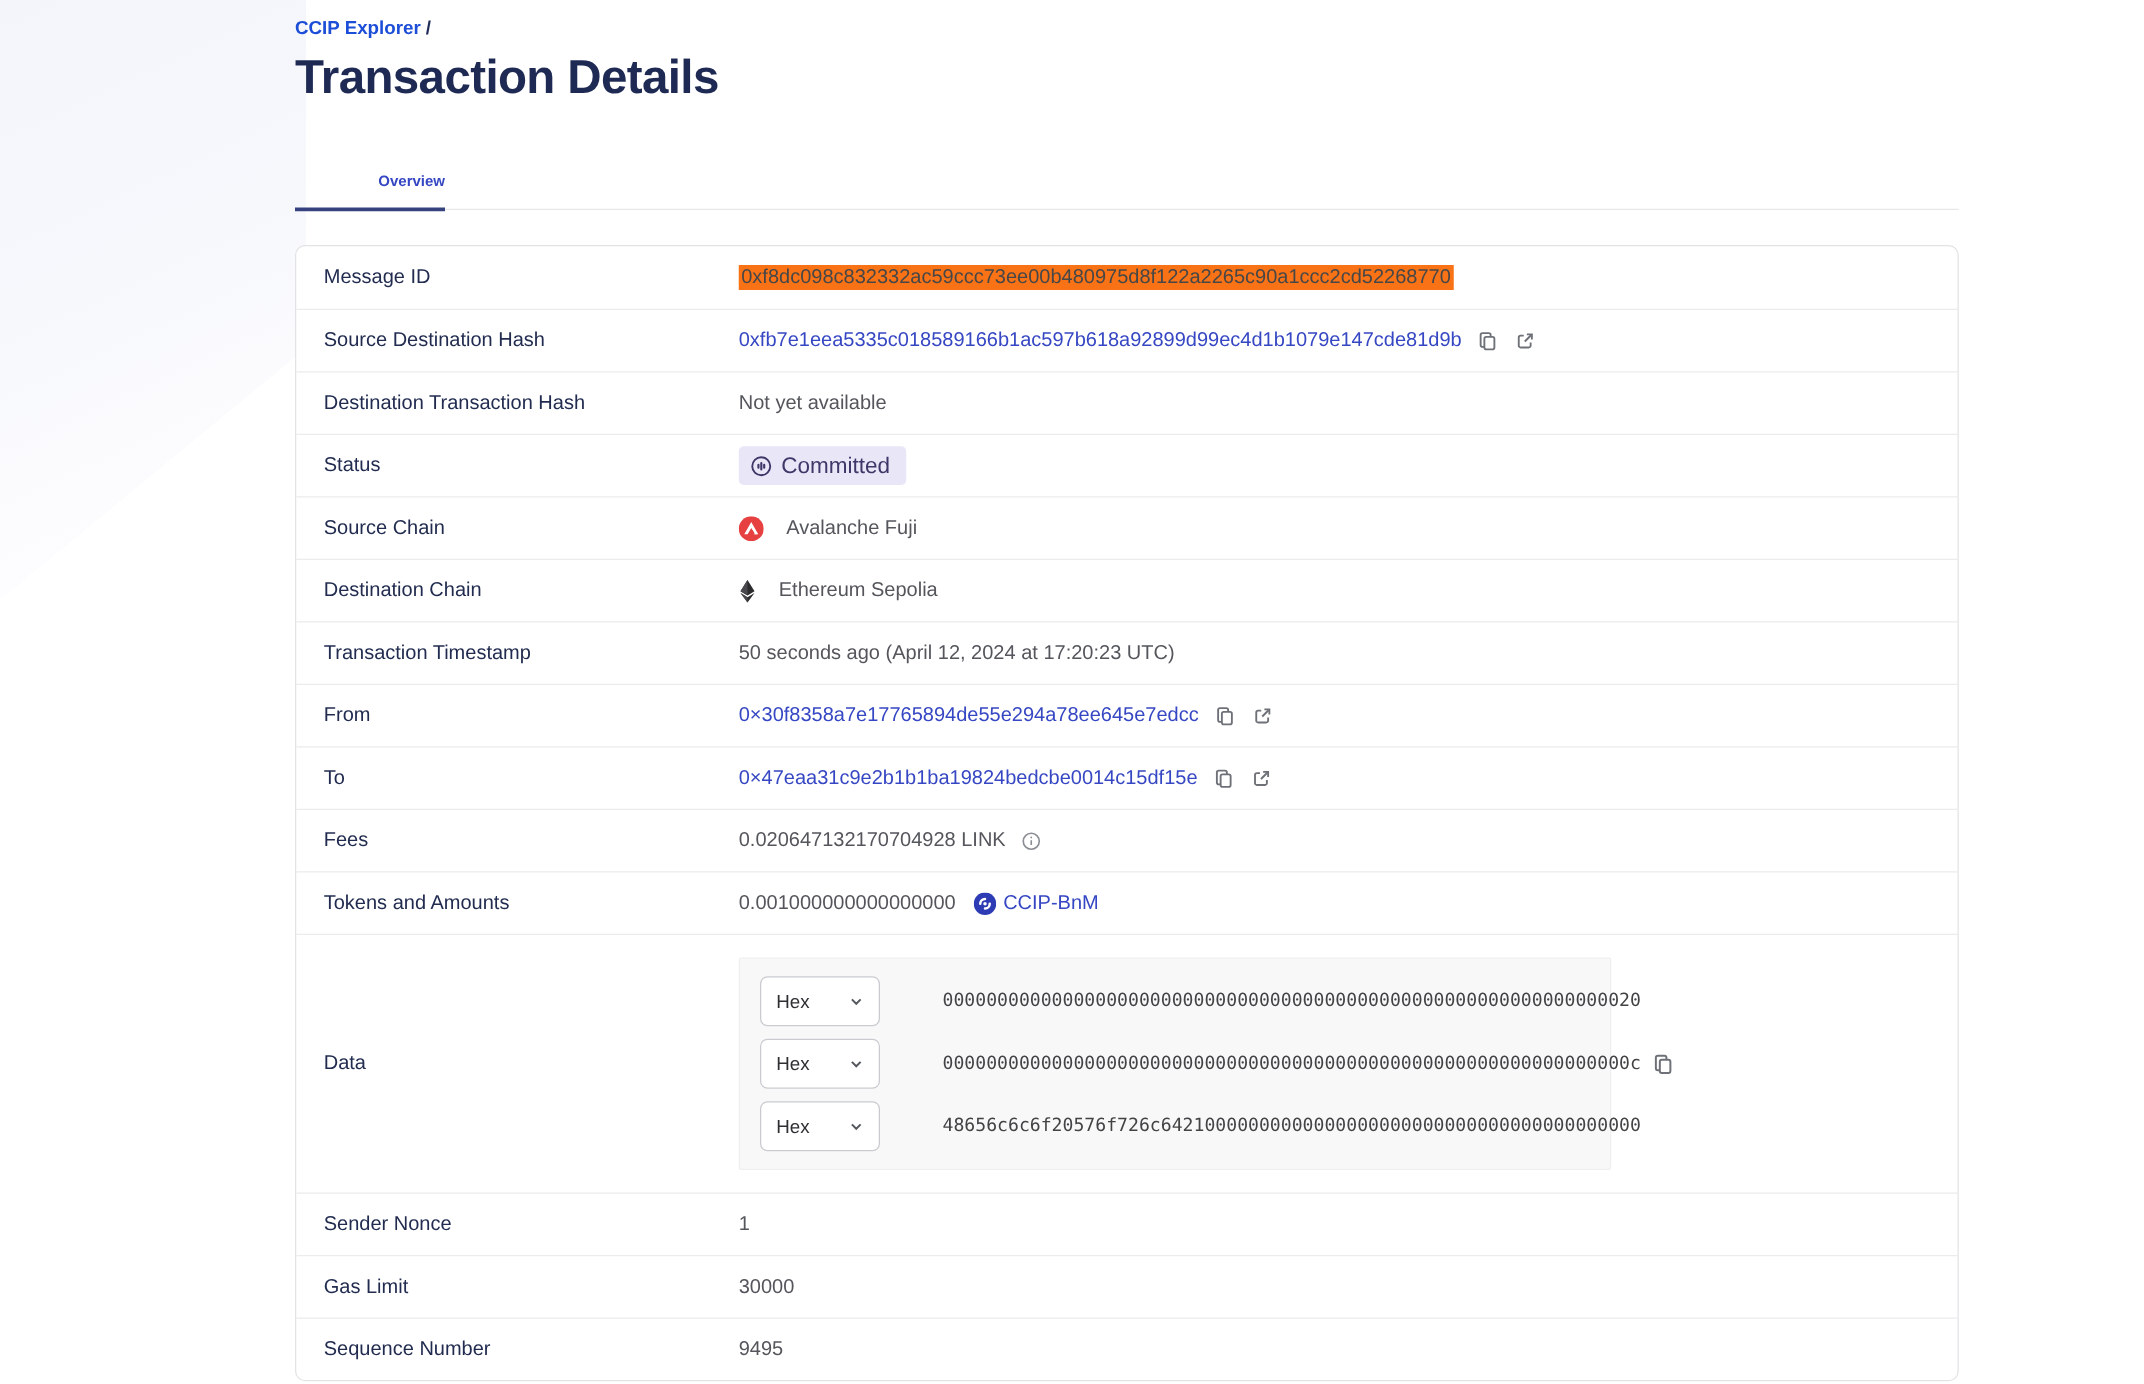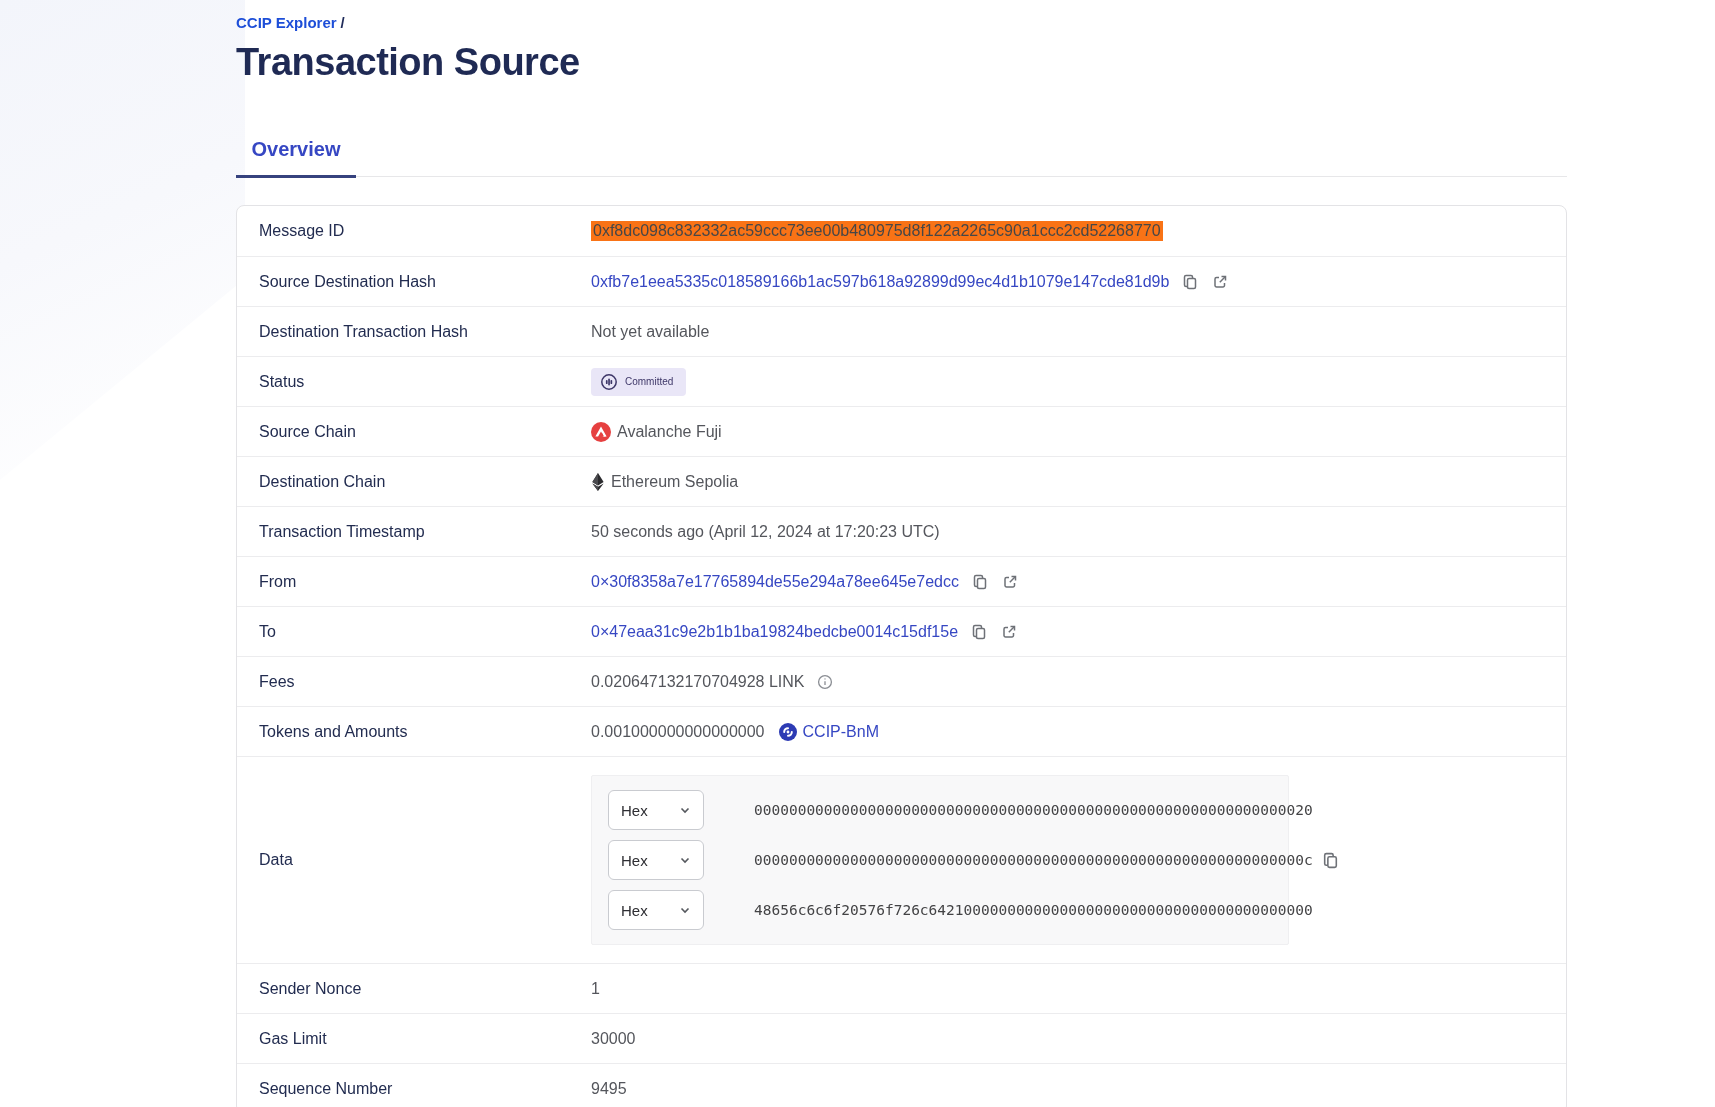--- a/index.html
+++ b/index.html
@@ -15,43 +15,43 @@
 
   .page { position:absolute; left:236px; top:0; width:1331px; }
 
   .breadcrumb { margin-top:14px; font-size:15px; font-weight:bold; color:#3647c3; }
   .breadcrumb a { color:#1d4ed8; text-decoration:none; cursor:pointer; }
   .breadcrumb .sep { color:#202c5a; font-weight:600; margin-left:4px; }
 
   .page-title { margin-top:10px; font-size:38px; font-weight:700; color:#1f2a54; letter-spacing:-0.5px; }
 
   .tabstrip { margin-top:44px; border-bottom:1px solid #e7e7e9; display:flex; }
-  .tab { width:120px; text-align:center; font-size:20px; font-weight:600; color:#3647c3;
+  .tab { width:120px; text-align:right; font-size:12px; font-weight:600; color:#3647c3;
          padding:10px 0 15px 0; cursor:pointer; position:relative; }
   .tab.active::after { content:""; position:absolute; left:0; right:0; bottom:-2px; height:3px; background:#36427e; }
 
   .card { margin-top:28px; border:1px solid #e3e3e6; border-radius:8px; background:#fff; }
 
   .row { display:flex; align-items:center; min-height:50px; }
   .row + .row { border-top:1px solid #ececee; }
   .row-label { width:354px; flex-shrink:0; padding-left:22px; font-size:16px; color:#222c50; font-weight:500; }
   .row-value { font-size:16px; color:#54565c; display:flex; align-items:center; gap:8px; }
 
   .selected-text { background:#f97316; color:#474747; padding:1px 2px; }
 
   a.hash-link { color:#3647c3; text-decoration:none; font-weight:500; cursor:pointer; }
 
   .icon-btn { display:inline-flex; align-items:center; justify-content:center; cursor:pointer;
               color:#6e7177; background:none; border:none; padding:0; margin-left:4px; }
   .icon-btn svg { display:block; }
 
   .badge { display:inline-flex; align-items:center; gap:7px; background:#e9e6f7; color:#3e3768;
-           font-size:10px; font-weight:500; border-radius:4px; padding:5px 13px 5px 9px;text-align:center; }
-
-  .chain { display:inline-flex; align-items:center; gap:6px; }
+           font-size:18px; font-weight:500; border-radius:4px; padding:5px 13px 5px 9px;text-align:center; }
+
+  .chain { display:inline-flex; align-items:center; gap:18px; }
 
   .muted-info { color:#8a8d93; display:inline-flex; margin-left:4px; cursor:pointer; }
 
   .token-link { display:inline-flex; align-items:center; gap:6px; margin-left:6px; }
   .token-link a { color:#3647c3; text-decoration:none; font-weight:500; }
 
   .data-row { align-items:center; padding:18px 0; }
   .data-panel { background:#f8f8f9; border:1px solid #efeff1; border-radius:2px;
                 width:698px; padding:14px 16px; display:flex; flex-direction:column; gap:10px;justify-content:flex-end; }
   .hex-line { display:flex; align-items:center; gap:22px; }
@@ -68,21 +68,21 @@
 <body>
 
 <div class="bg-wedge"></div>
 
 <div class="page">
 
   <div class="breadcrumb">
     <a>CCIP Explorer</a><span class="sep">/</span>
   </div>
 
-  <h1 class="page-title">Transaction Source</h1>
+  <h1 class="page-title">Transaction Details</h1>
 
   <div class="tabstrip">
     <div class="tab active">Overview</div>
   </div>
 
   <div class="card">
 
     <div class="row">
       <div class="row-label">Message ID</div>
       <div class="row-value">

